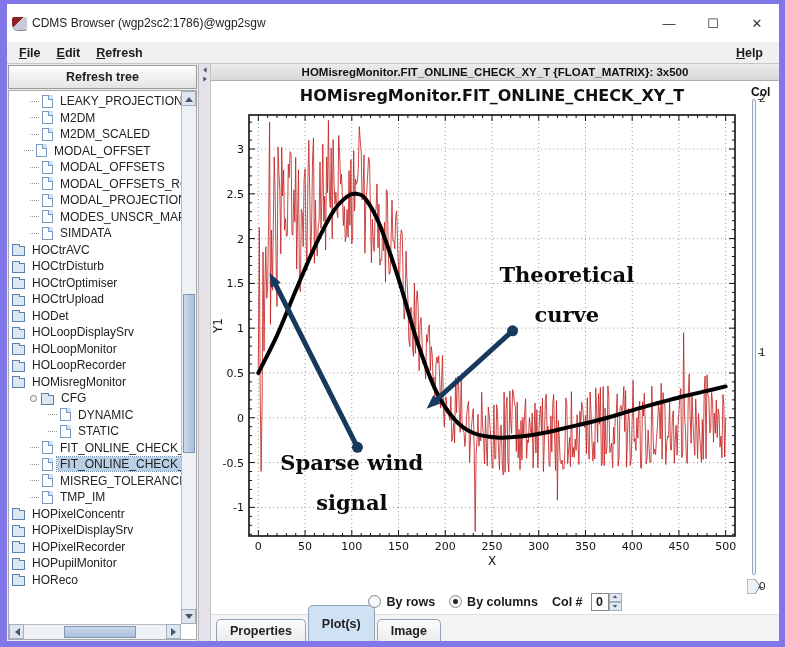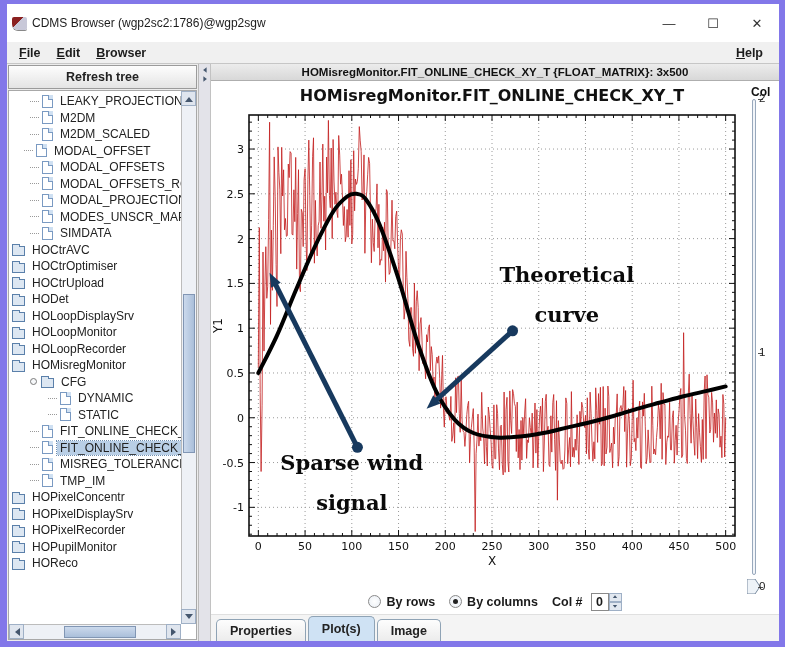--- a/index.html
+++ b/index.html
@@ -74,42 +74,42 @@
   .rb.checked::after { content:""; position:absolute; left:3px; top:3px; width:5px; height:5px; border-radius:50%; background:#222; }
   #spinner { display:flex; align-items:stretch; height:18px; margin-left:-6px; }
   #spinval { width:18px; background:#fff; border:1px solid #8a8a8a; font-weight:bold; font-size:12.5px; display:flex; align-items:center; justify-content:center; }
   #spinbtns { display:flex; flex-direction:column; width:13px; }
   .spb { flex:1; background:#e2e8f0; border:1px solid #9fb0c6; display:flex; align-items:center; justify-content:center; }
   .spb .tri { transform:scale(.55); }
 
   
   #tabbar { height:27px; background:#f4f4f4; display:flex; align-items:flex-end; padding-left:5px; gap:2px; border-top:1px solid #e0e0e0; }
   .tab { height:22px; padding:0 13px; display:flex; align-items:center; font-weight:bold; font-size:12.5px; color:#222; background:linear-gradient(#fdfdfd,#ececec); border:1px solid #8fa3b5; border-bottom:none; border-radius:5px 5px 0 0; }
-  .tab.active { background:#cfe2f4; height:25px; }
+  .tab.active { background:#cfe2f4; height:36px; }
 </style>
 </head>
 <body>
 
 <div id="frame">
   <div id="window">
 
     <div id="titlebar">
       <span id="appicon"></span>
       <span>CDMS Browser (wgp2sc2:1786)@wgp2sgw</span>
       <span id="winbtns">
         <span class="wbtn">—</span>
         <span class="wbtn">☐</span>
         <span class="wbtn">✕</span>
       </span>
     </div>
 
     <div id="menubar">
       <span class="menu-item">File</span>
       <span class="menu-item">Edit</span>
-      <span class="menu-item">Browser</span>
+      <span class="menu-item">Refresh</span>
       <span class="menu-item menu-help">Help</span>
     </div>
 
     <div id="content">
       <div id="leftpanel">
         <div id="refreshbtn">Refresh tree</div>
         <div id="treewrap">
           <div id="tree">
               <div class="trow" style="padding-left: 21px;">
                 <span class="tdash"></span>
@@ -152,20 +152,24 @@
                 <span class="tlabel">MODES_UNSCR_MAP</span>
               </div>
               <div class="trow" style="padding-left: 21px;">
                 <span class="tdash"></span>
                 <span class="icon-doc"></span>
                 <span class="tlabel">SIMDATA</span>
               </div>
               <div class="trow" style="padding-left: 3px;">
                 <span class="icon-folder"></span>
                 <span class="tlabel">HOCtrAVC</span>
+              </div>
+              <div class="trow" style="padding-left: 3px;">
+                <span class="icon-folder"></span>
+                <span class="tlabel">HOCtrDisturb</span>
               </div>
               <div class="trow" style="padding-left: 3px;">
                 <span class="icon-folder"></span>
                 <span class="tlabel">HOCtrOptimiser</span>
               </div>
               <div class="trow" style="padding-left: 3px;">
                 <span class="icon-folder"></span>
                 <span class="tlabel">HOCtrUpload</span>
               </div>
               <div class="trow" style="padding-left: 3px;">

